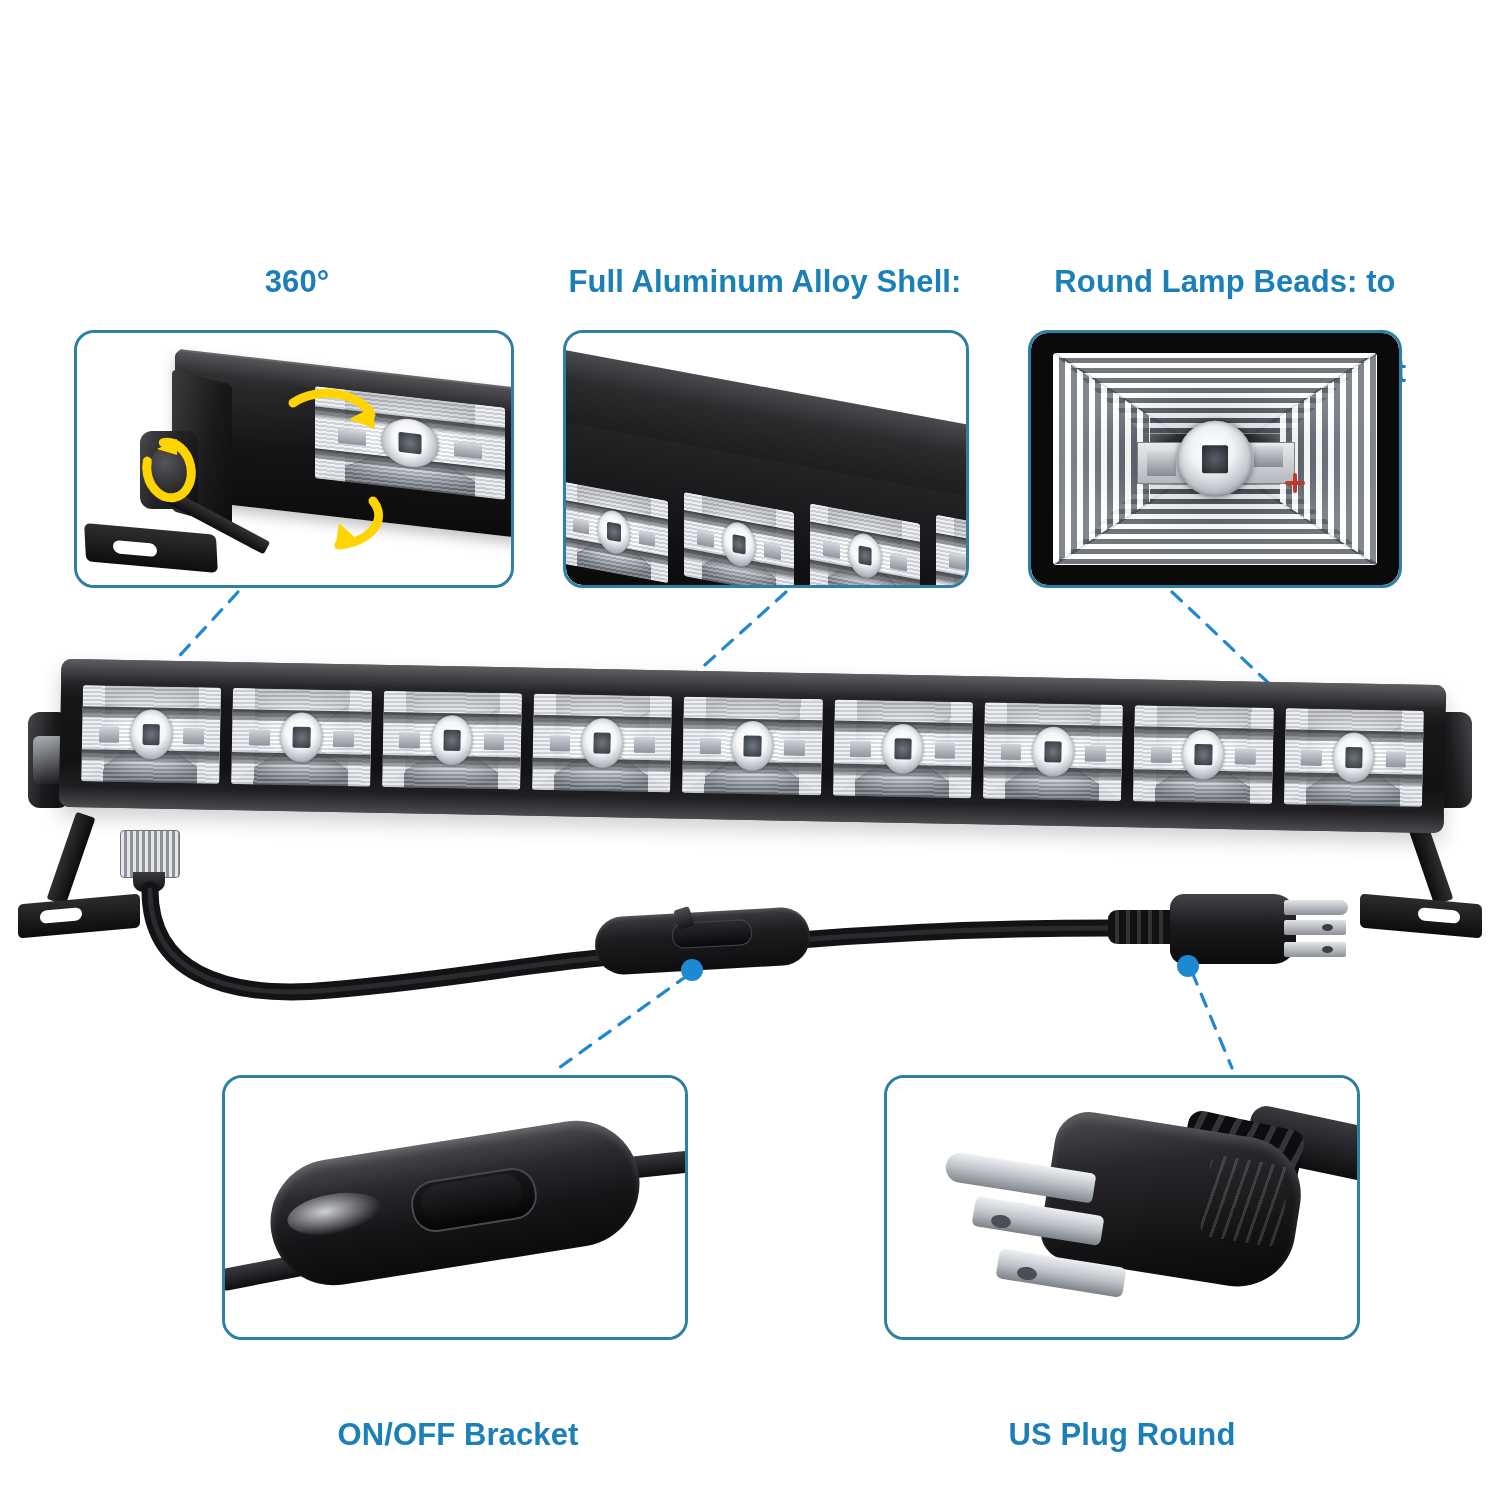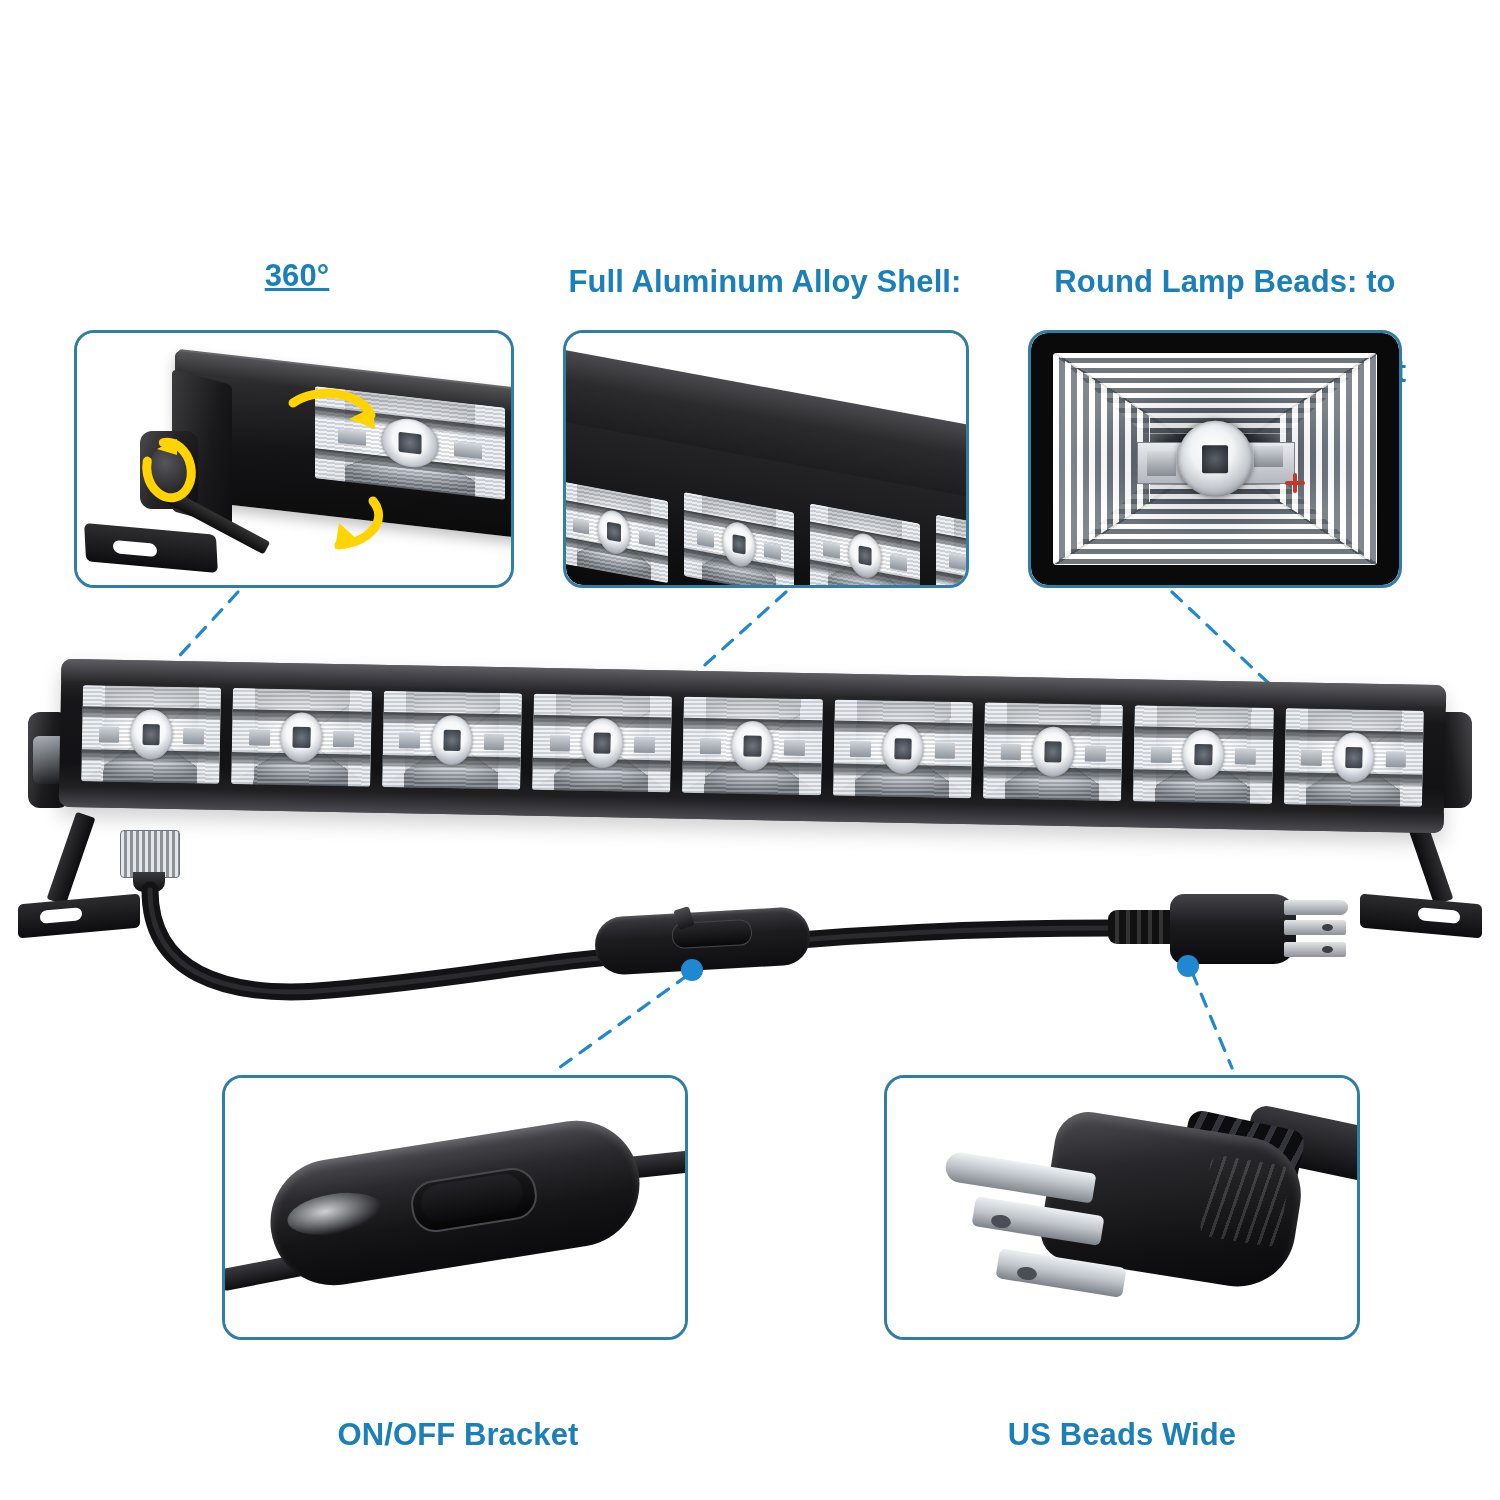--- a/index.html
+++ b/index.html
@@ -95,21 +95,21 @@
     z-index:2;
   }
   .lens .darkband.t{top:22%;}
   .lens .darkband.b{bottom:22%;}
 </style>
 </head>
 <body>
 
 <div class="stage">
 
-  <div class="caption cap-top" style="left:82px;top:209px;width:430px;text-decoration:underline;">
+  <div class="caption cap-top" style="left:82px;top:215px;width:430px;">
     <div>360°</div>
     <div>Adjustable Bracket</div>
   </div>
 
   <div class="caption cap-top" style="left:540px;top:215px;width:450px;">
     <div>Full Aluminum Alloy Shell:</div>
     <div>Better heat dissipation</div>
   </div>
 
   <div class="caption cap-top" style="left:1005px;top:215px;width:440px;">
@@ -560,17 +560,17 @@
       <div style="position:absolute;left:130px;top:189px;width:20px;height:13px;
            transform:rotate(9deg);border-radius:50%;background:#4a4f55;"></div>
     </div>
   </div>
 
   <div class="caption" style="left:225px;top:1368px;width:466px;">
     <div>ON/OFF Bracket</div>
   </div>
 
   <div class="caption" style="left:884px;top:1368px;width:476px;">
-    <div>US Beads Wide</div>
+    <div>US Plug Round</div>
     
   </div>
 
 </div>
 
 </body></html>

